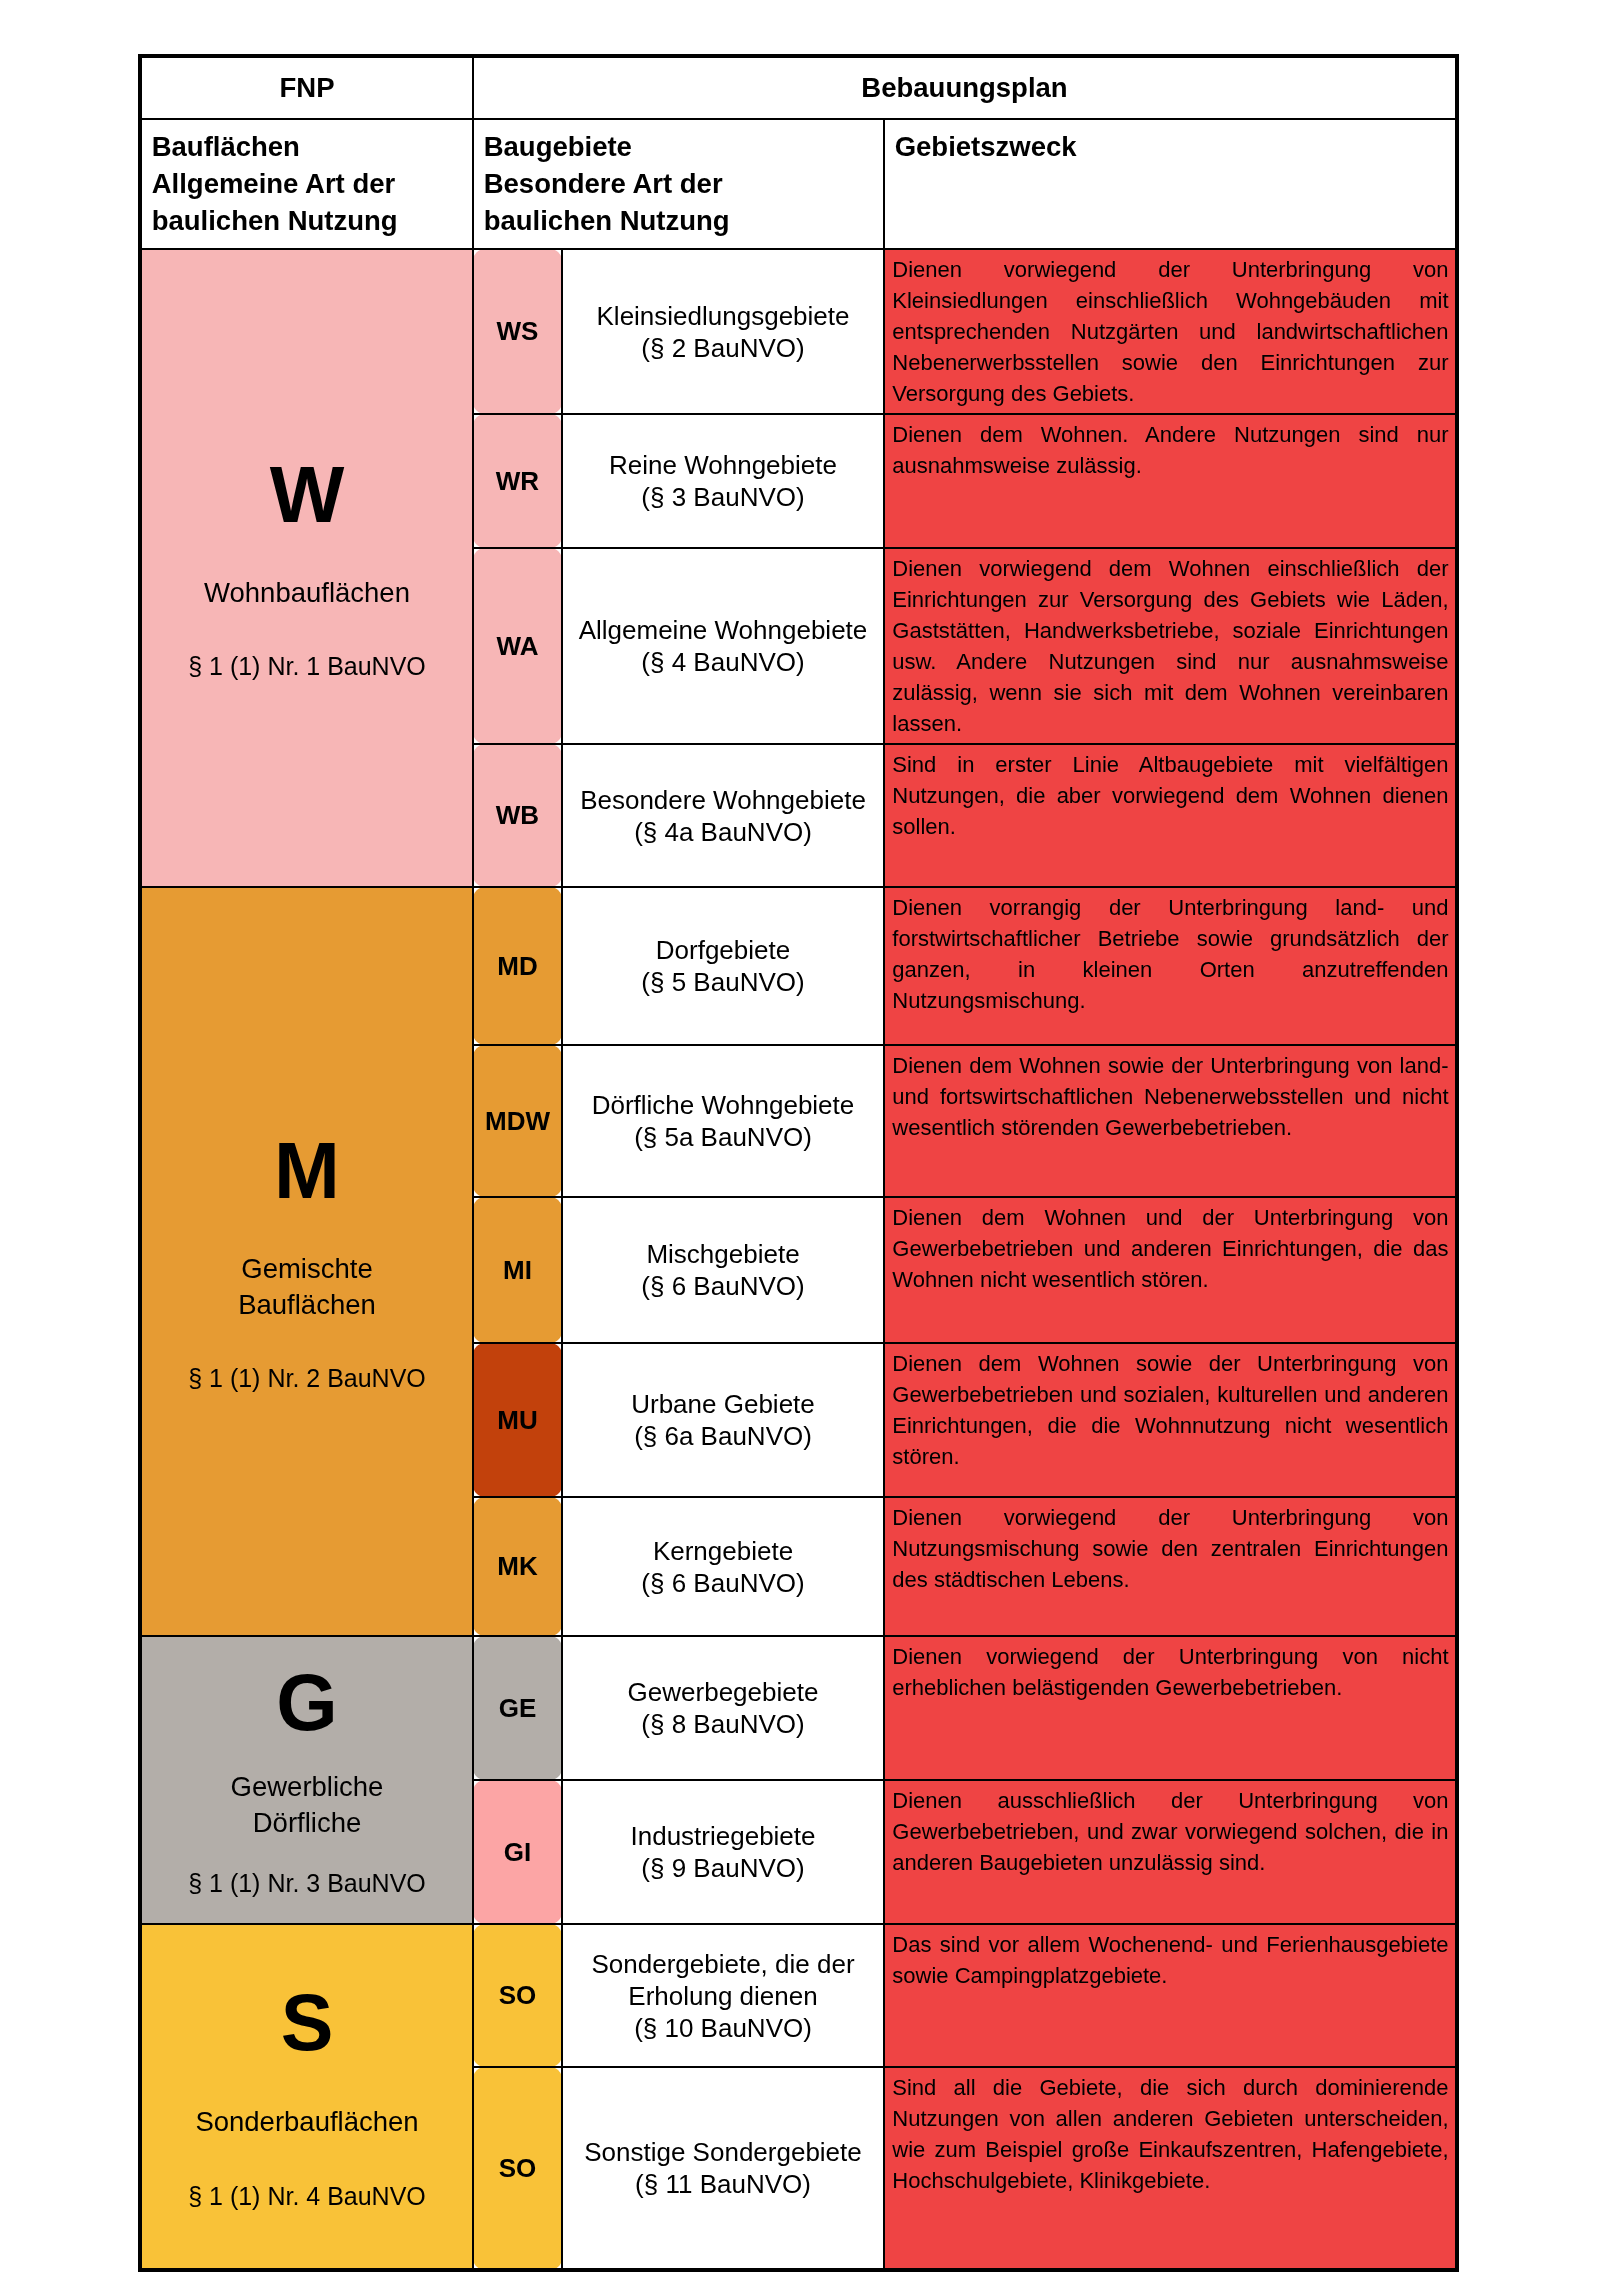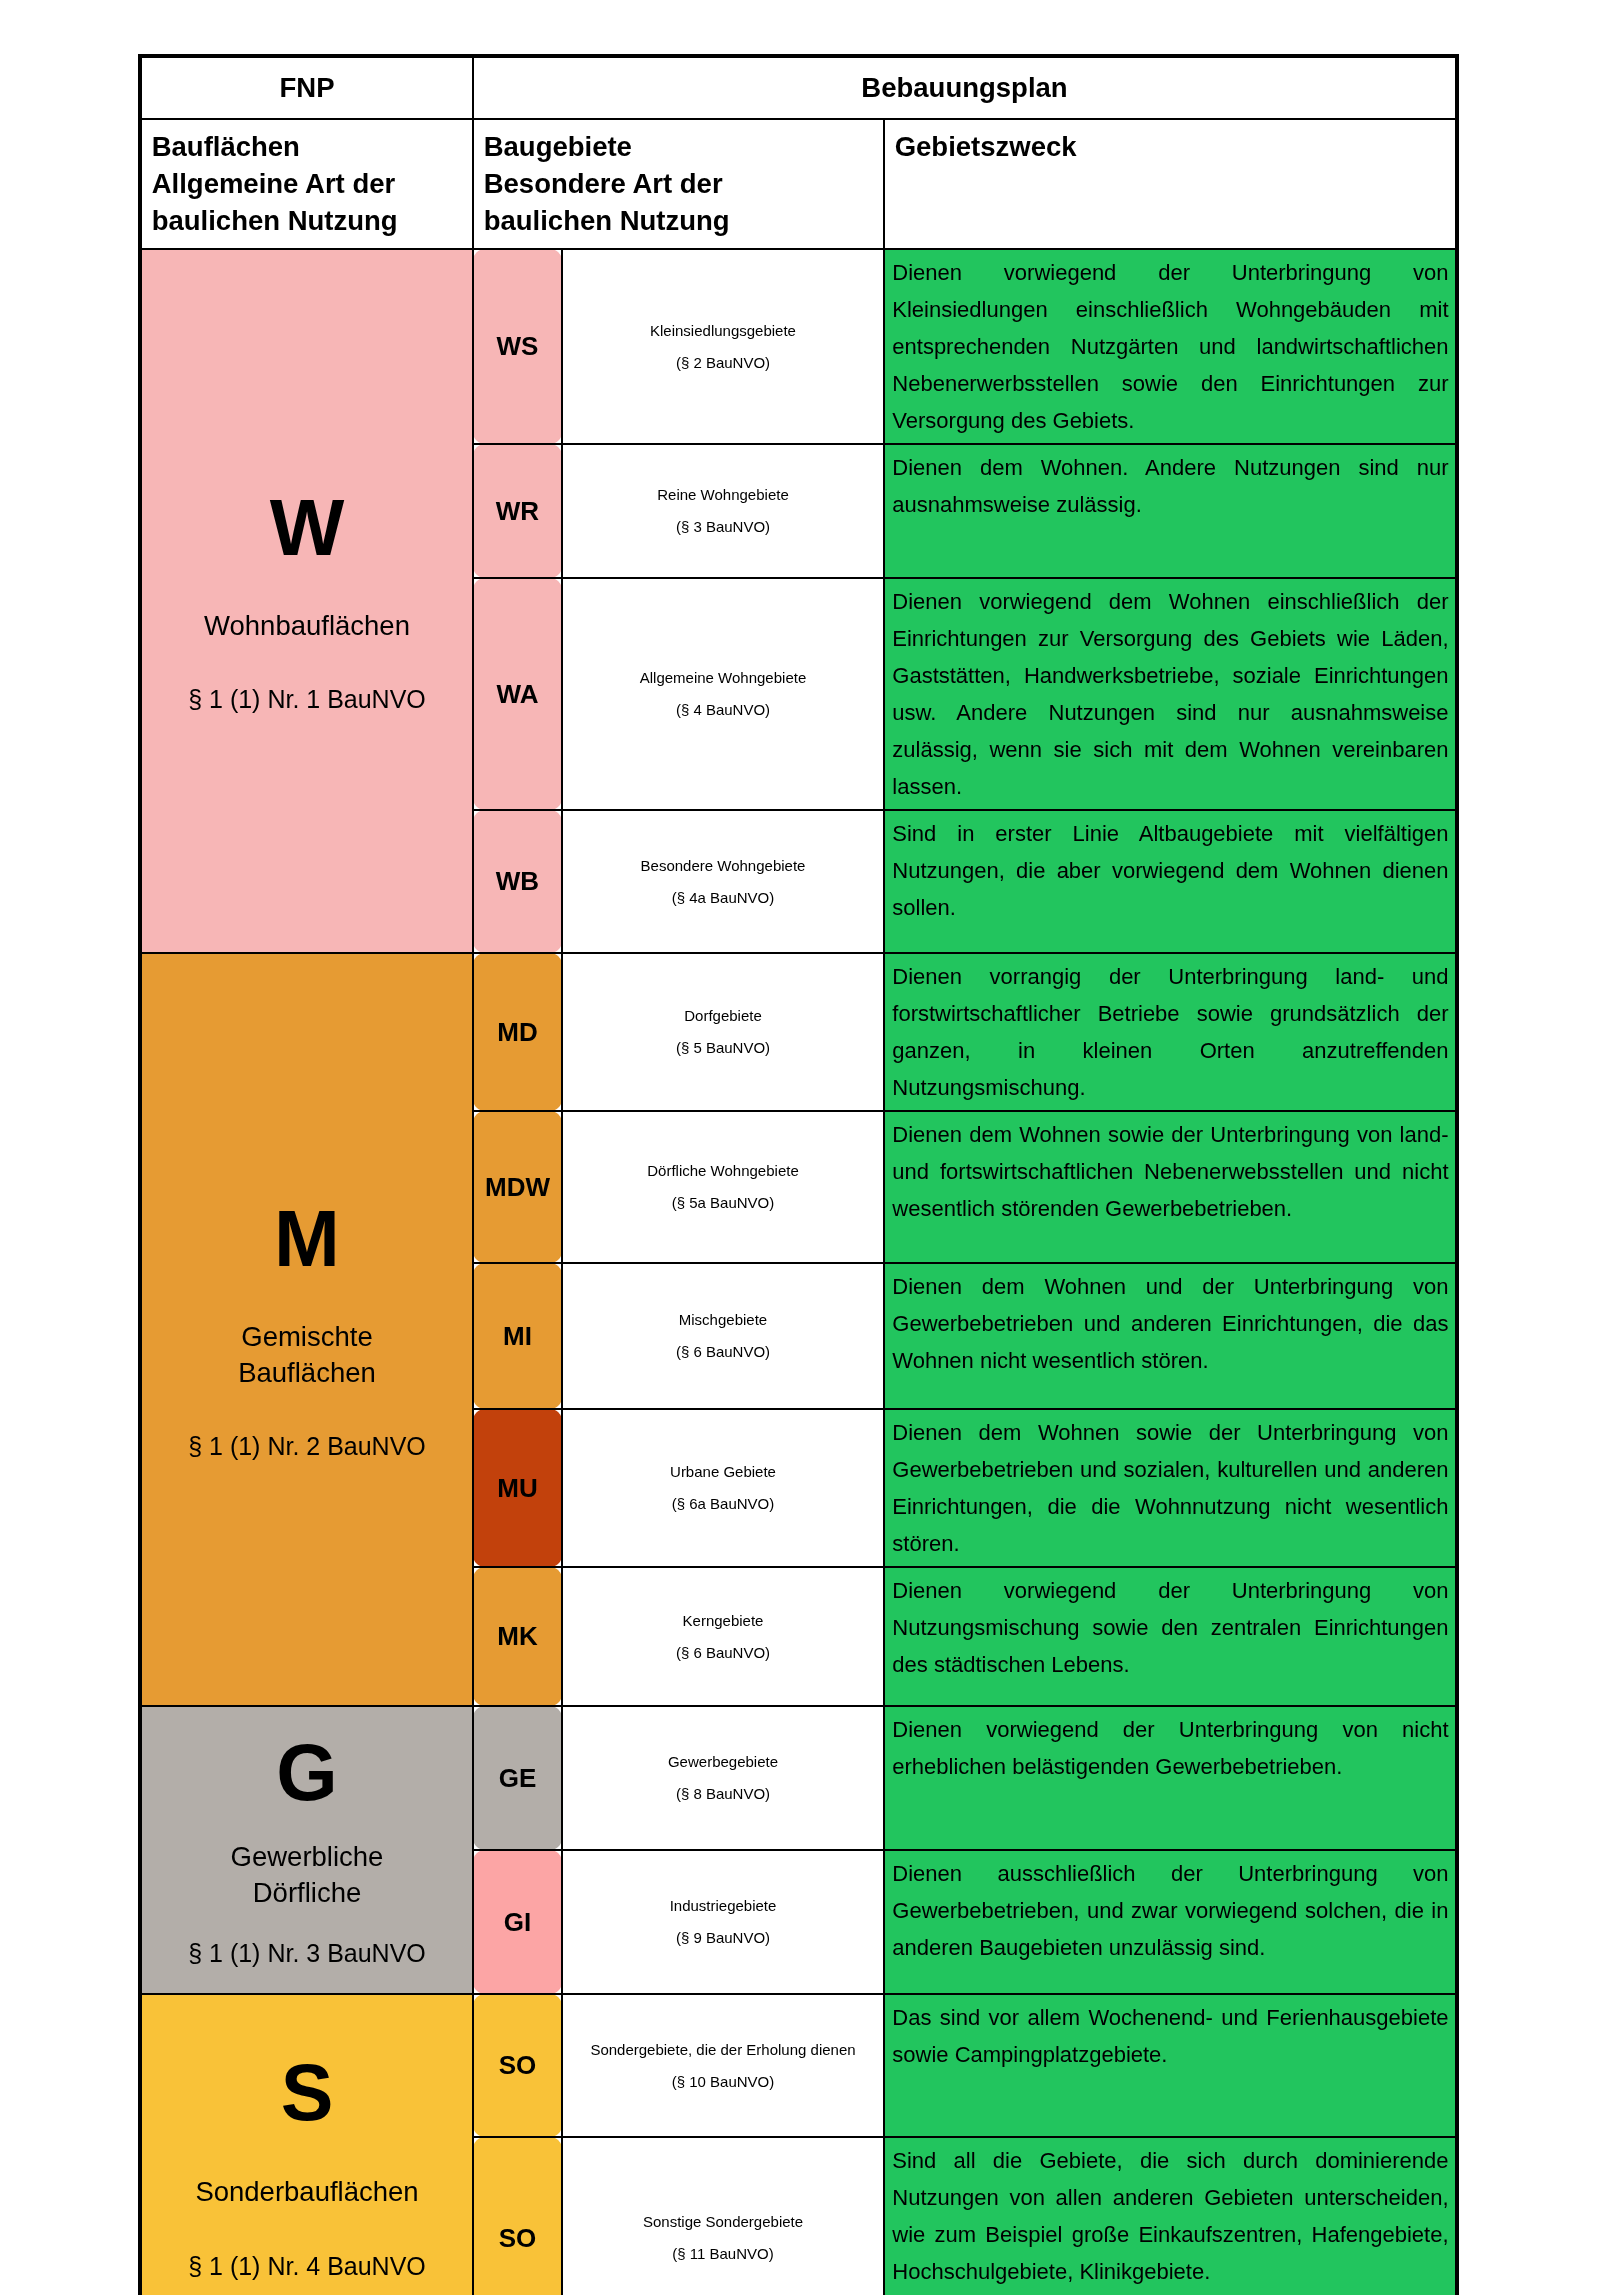--- a/index.html
+++ b/index.html
@@ -54,26 +54,26 @@
     height: 100%; gap: 41px; text-align: center;
   }
   .big-letter { font-size: 79px; font-weight: bold; line-height: 1; }
   .group-name { font-size: 27.5px; line-height: 36px; white-space: pre-line; }
   .group-law  { font-size: 25px; }
 
   td.code {
     font-size: 26px; font-weight: bold; text-align: center; vertical-align: middle; border-radius: 12px;
   }
   td.name {
-    font-size: 15px; text-align: center; vertical-align: middle;
+    font-size: 26px; text-align: center; vertical-align: middle;
     line-height: 32px; padding: 13px 8px; background: #fff;
   }
   td.purpose {
     font-size: 22px; text-align: justify; vertical-align: top;
-    line-height: 37px; padding: 4px 6.5px 4px 7.3px; background: #22c55e;
+    line-height: 31px; padding: 4px 6.5px 4px 7.3px; background: #ef4444;
   }
   td.purpose div { text-align: justify; text-justify: inter-word; }
 </style>
 </head>
 <body>
 
 <div class="page">
   <table class="lu">
     <colgroup>
       <col class="c1">

